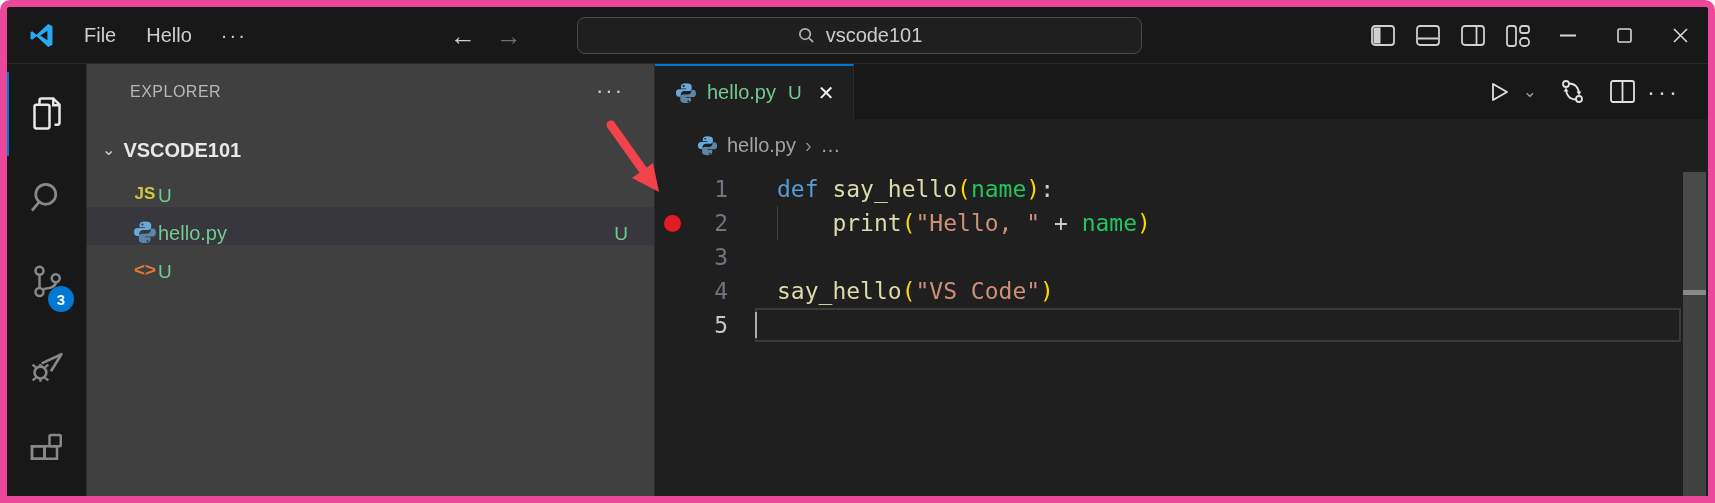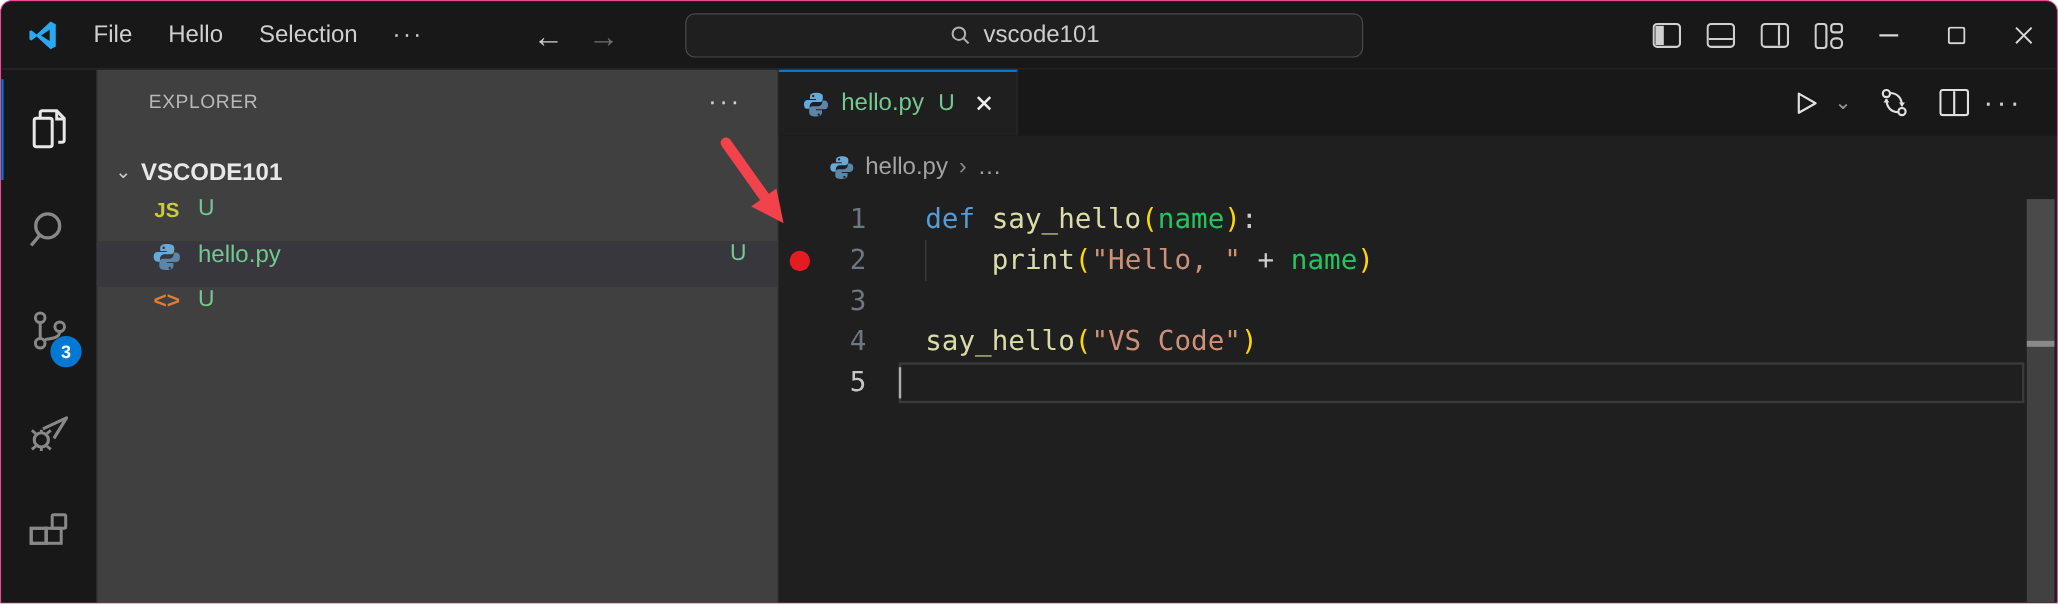--- a/index.html
+++ b/index.html
@@ -1,19 +1,19 @@
 <!DOCTYPE html>
 <html><head>
 <meta charset="utf-8">
 <style>
   * { box-sizing: border-box; margin: 0; padding: 0; }
   html, body { background: #ffffff; font-family: "Liberation Sans", sans-serif; }
   .window {
     position: relative; width: 1715px; height: 503px;
-    background: #1f1f1f; border: 1px solid #ec4899;
+    background: #1f1f1f; border: 7px solid #ec4899;
     border-radius: 10px 10px 0 0; overflow: hidden;
     color: #cccccc;
   }
   
   .titlebar {
     position: relative; height: 57px; background: #181818;
     border-bottom: 1px solid #2b2b2b; display: flex; align-items: center;
   }
   .vscode-logo { margin-left: 21px; width: 27px; height: 27px; flex: 0 0 auto; }
   .menus { display: flex; align-items: center; margin-left: 16px; gap: 4px; }
@@ -50,21 +50,21 @@
     background: #0078d4; color: #ffffff; font-size: 15px; font-weight: bold;
     display: flex; align-items: center; justify-content: center;
   }
   .sidebar { width: 568px; background: #404040; border-right: 1px solid #2b2b2b; flex: 0 0 auto; }
   .sb-header { height: 55px; display: flex; align-items: center; padding: 0 30px 0 43px; }
   .sb-title { font-size: 16px; color: #b8b8b8; letter-spacing: 0.5px; flex: 1; }
   .sb-more { color: #d0d0d0; font-size: 22px; letter-spacing: 2px; line-height: 0.4; }
   .sb-folder { height: 38px; margin-top: 12px; display: flex; align-items: center; padding-left: 15px; gap: 8px; }
   .sb-folder-label { font-size: 20px; font-weight: bold; color: #e8e8e8; }
   .chevron-down { color: #cccccc; font-size: 16px; transform: translateY(-1px); }
-  .file-row { height: 38px; display: flex; align-items: flex-start; padding: 0 26px 0 45px; gap: 13px; }
+  .file-row { height: 38px; display: flex; align-items: flex-end; padding: 0 26px 0 45px; }
   .file-row.selected { background: #37373d; }
   .file-name { font-size: 20px; color: #73c991; flex: 1; }
   .file-badge { font-size: 19px; color: #73c991; }
   .ficon { width: 26px; height: 26px; display: flex; align-items: center; justify-content: center; flex: 0 0 auto; }
   .js-glyph { color: #cbcb41; font-weight: bold; font-size: 17px; }
   .html-glyph { color: #e37933; font-weight: bold; font-size: 19px; }
   
   .editorgroup { position: relative; flex: 1; background: #1f1f1f; }
   .tabbar { height: 55px; background: #181818; display: flex; }
   .tab {
@@ -105,21 +105,20 @@
 
 <div class="window">
 
   <div class="titlebar">
     <svg class="vscode-logo" viewBox="0 0 32 32">
       <path fill="#29a9f2" d="M23.9 2.3 10.1 15 5 11l-2 1v8l2 1 5.1-4 13.8 12.7L29 27V5l-5.1-2.7zM23 21.5 14.5 16 23 10.5v11z"></path>
     </svg>
     <div class="menus">
       <div class="menu-item">File</div>
       <div class="menu-item">Hello</div>
-      <div class="menu-item">Selection</div>
       <div class="menu-more">···</div>
     </div>
     <div class="nav-arrows">
       <span class="nav-arrow nav-back">←</span>
       <span class="nav-arrow nav-fwd">→</span>
     </div>
     <div class="command-center">
       <svg width="19" height="19" viewBox="0 0 20 20">
         <circle cx="8.5" cy="8.5" r="5.5" fill="none" stroke="#b0b0b0" stroke-width="1.8"></circle>
         <line x1="12.7" y1="12.7" x2="17" y2="17" stroke="#b0b0b0" stroke-width="1.8"></line>

